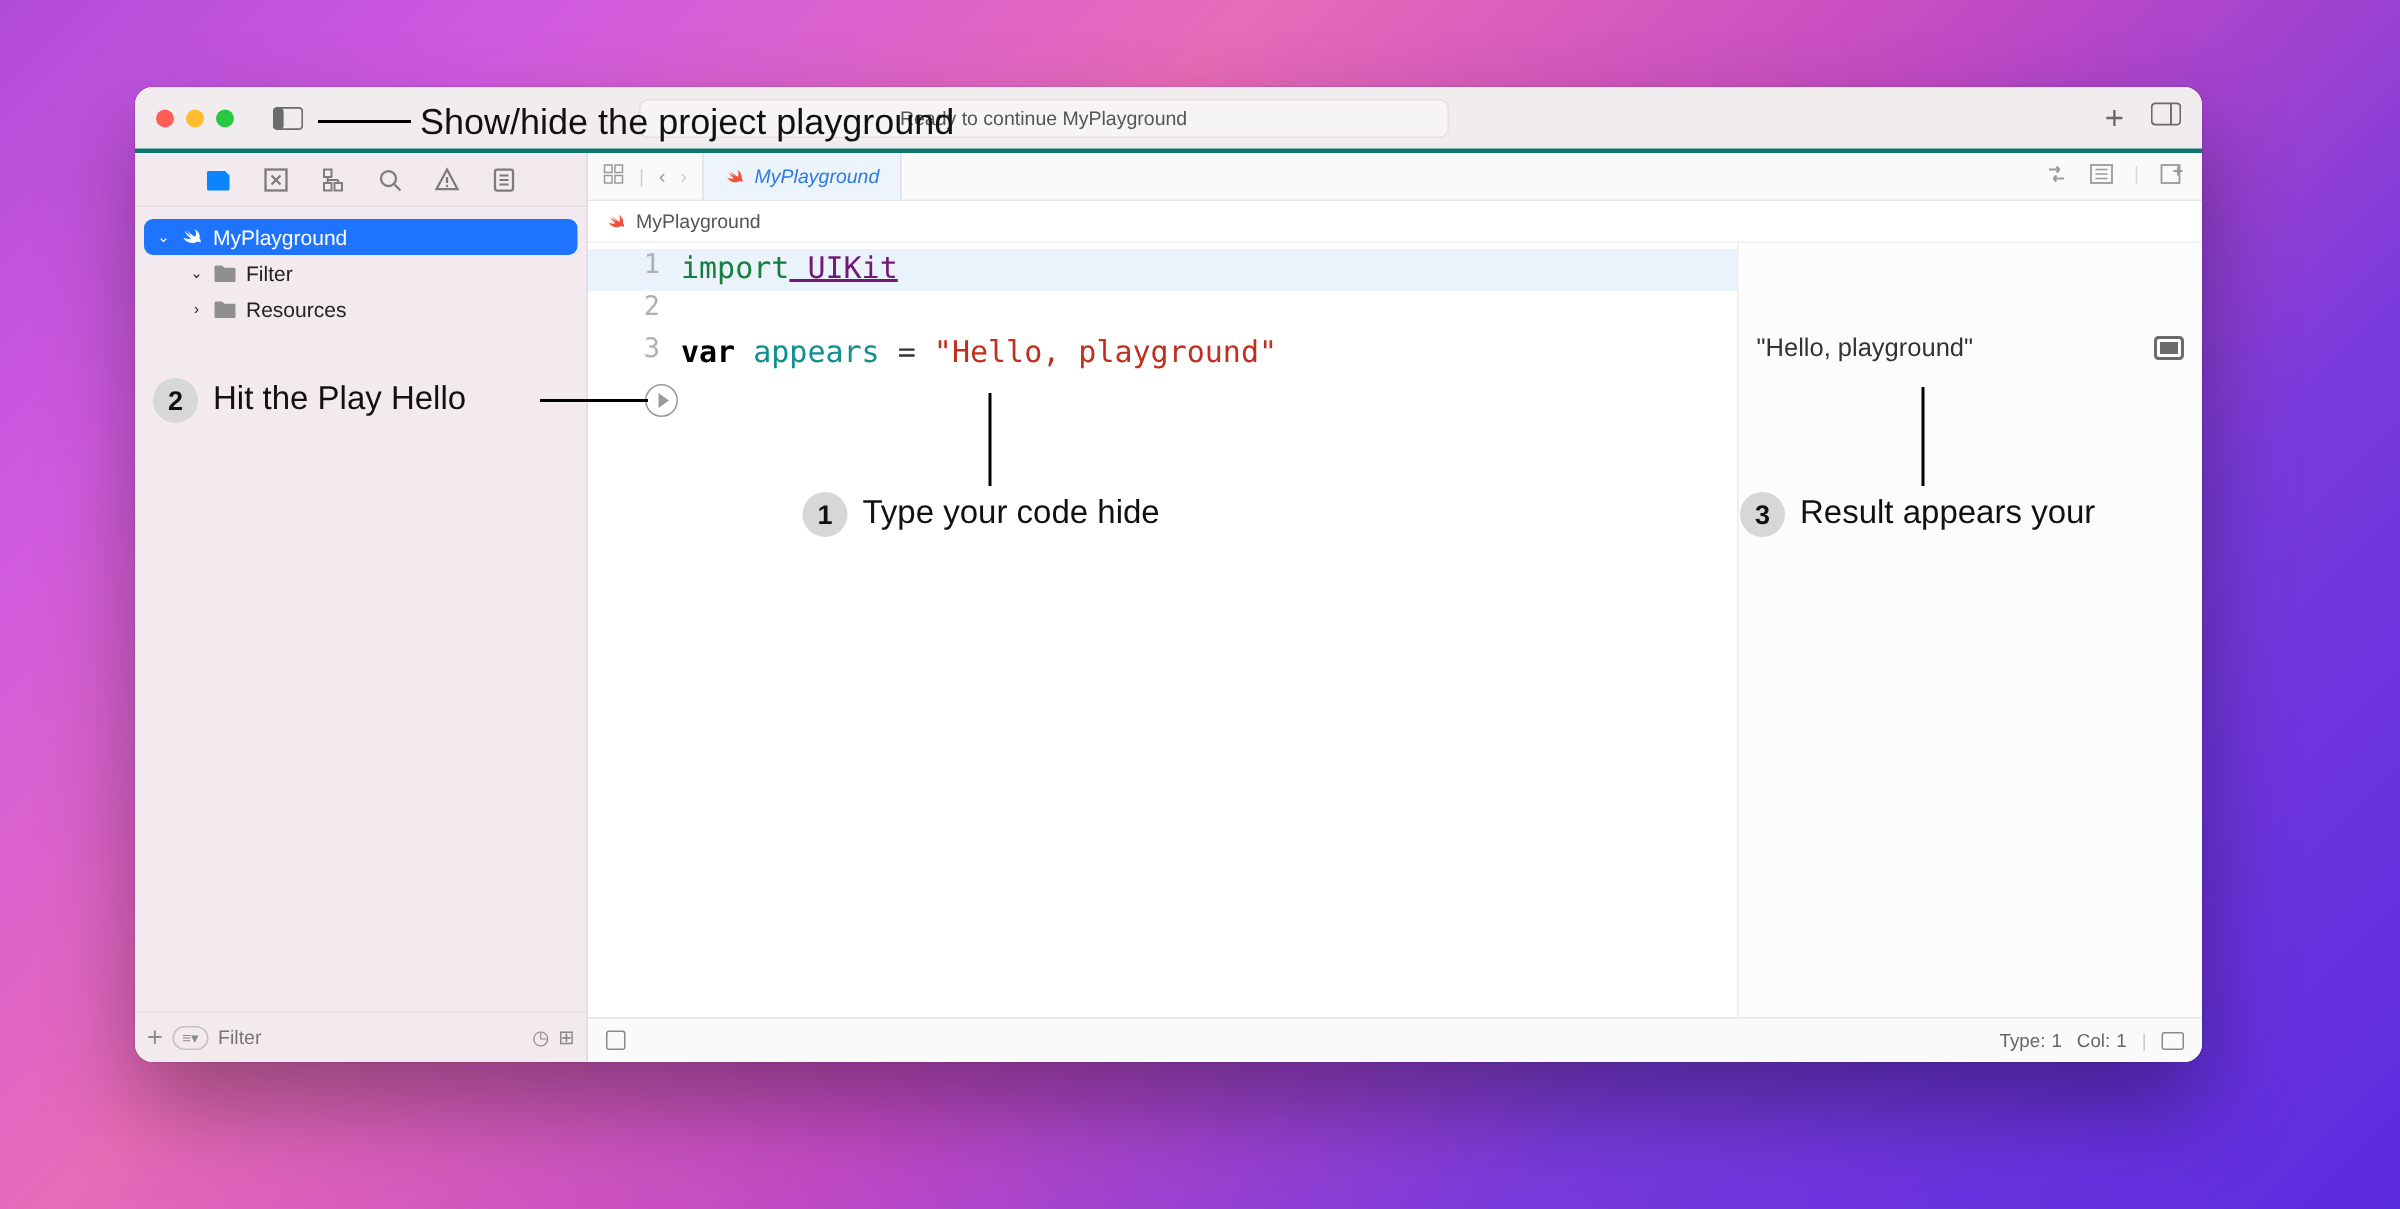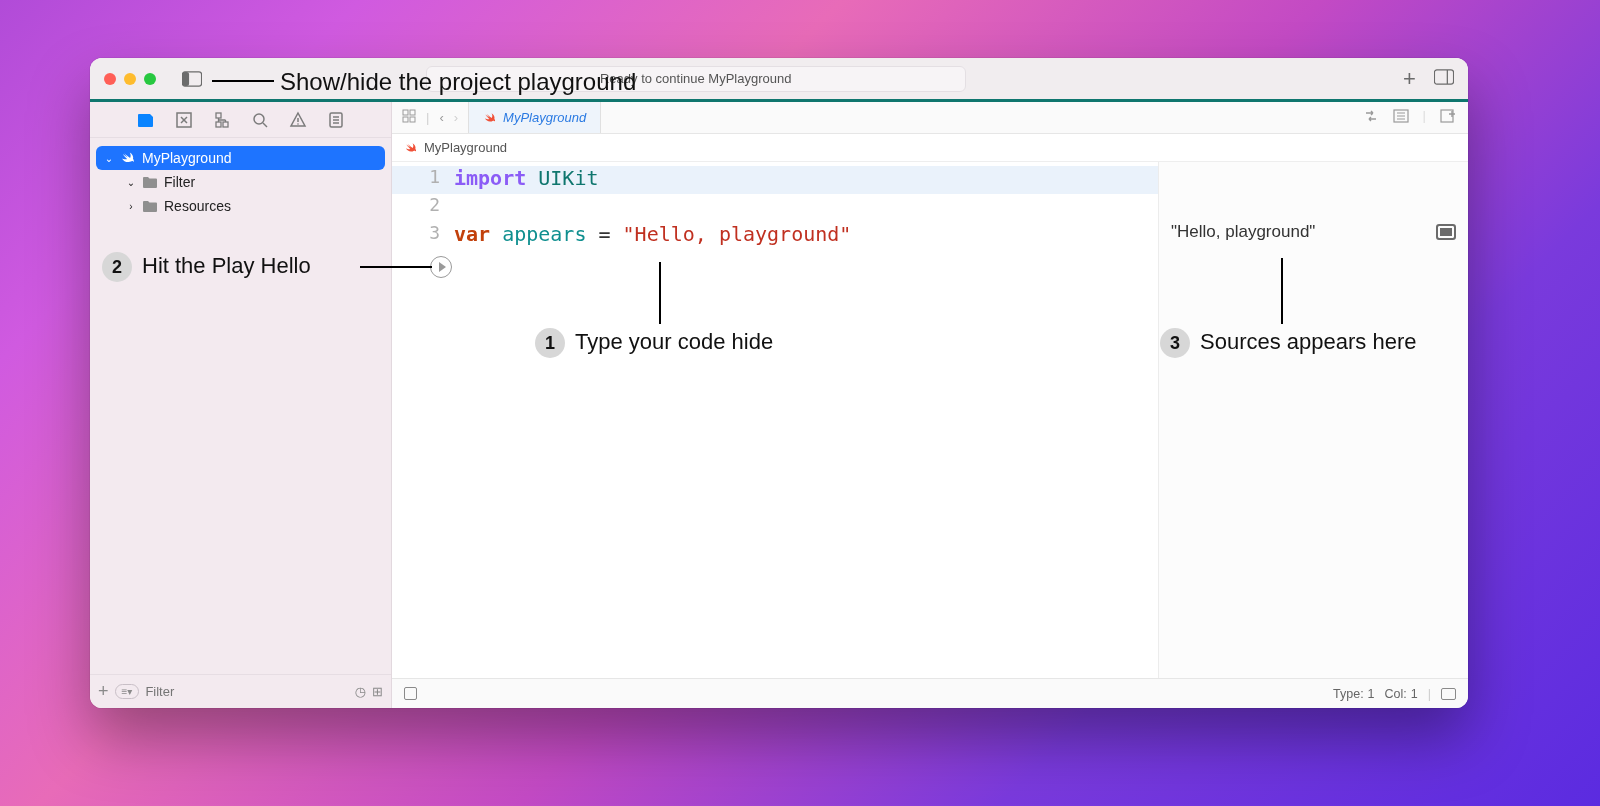--- a/index.html
+++ b/index.html
@@ -69,24 +69,24 @@
 
   .crumb { height:28px; flex:0 0 28px; display:flex; align-items:center; gap:6px; padding:0 12px; font-size:13px; color:#555; border-bottom:1px solid #eee; }
 
   .editor-area { flex:1; display:flex; min-height:0; }
   .code { flex:1; position:relative; font-family: ui-monospace, "SF Mono", Menlo, Consolas, monospace; font-size:20px; }
   .code .hl { position:absolute; left:0; right:0; top:4px; height:28px; background:#eaf2fb; }
   .code .lines { position:relative; padding:4px 0 0 0; }
   .codeline { display:flex; align-items:flex-start; height:28px; }
   .gutter { width:62px; text-align:right; padding-right:14px; color:#b0b0b0; font-size:18px; user-select:none; }
   .txt { white-space:pre; }
-  .kw-import { color:#8b5cf6; font-weight:700; }
-  .kw-var { color:#c2410c; font-weight:600; }
+  .kw-import { color:#15803d; font-weight:400; }
+  .kw-var { color:#000000; font-weight:600; }
   .ident { color:#0f8f8f; }
-  .type { color:#0f766e; }
+  .type { color:#701a75;text-decoration:underline; }
   .op { color:#333; }
   .str { color:#c03020; }
   .run-btn { position:absolute; left:38px; top:94px; width:22px; height:22px; border:1.5px solid #9a9a9a; border-radius:50%; display:flex; align-items:center; justify-content:center; cursor:pointer; background:#fff; }
   .run-btn::after { content:""; border-left:7px solid #9a9a9a; border-top:5px solid transparent; border-bottom:5px solid transparent; margin-left:2px; }
 
   .results { width:310px; flex:0 0 310px; border-left:1px solid #ececec; background:#fcfcfc; padding:8px 12px; font-size:17px; color:#333; position:relative; }
   .result-row { display:flex; align-items:center; justify-content:space-between; margin-top:52px; }
   .result-row .ql { width:20px; height:16px; border:2px solid #6b6b6b; border-radius:3px; background:#6b6b6b; box-shadow: inset 0 0 0 2px #fcfcfc; cursor:pointer; }
 
   .footer { height:30px; flex:0 0 30px; border-top:1px solid #e6e6e6; display:flex; align-items:center; padding:0 12px; font-size:12.5px; color:#666; background:#fafafa; }
@@ -307,14 +307,14 @@
 
 <div class="anno anno-top"><span>Show/hide the project playground</span></div>
 <div class="anno-line anno-top-line"></div>
 
 <div class="anno anno2"><span class="badge">2</span><span>Hit the Play Hello</span></div>
 <div class="anno-line anno2-line"></div>
 
 <div class="anno anno1"><span class="badge">1</span><span>Type your code hide</span></div>
 <div class="anno-line anno1-line"></div>
 
-<div class="anno anno3"><span class="badge">3</span><span>Sources appears here</span></div>
+<div class="anno anno3"><span class="badge">3</span><span>Result appears your</span></div>
 <div class="anno-line anno3-line"></div>
 
 </body></html>

